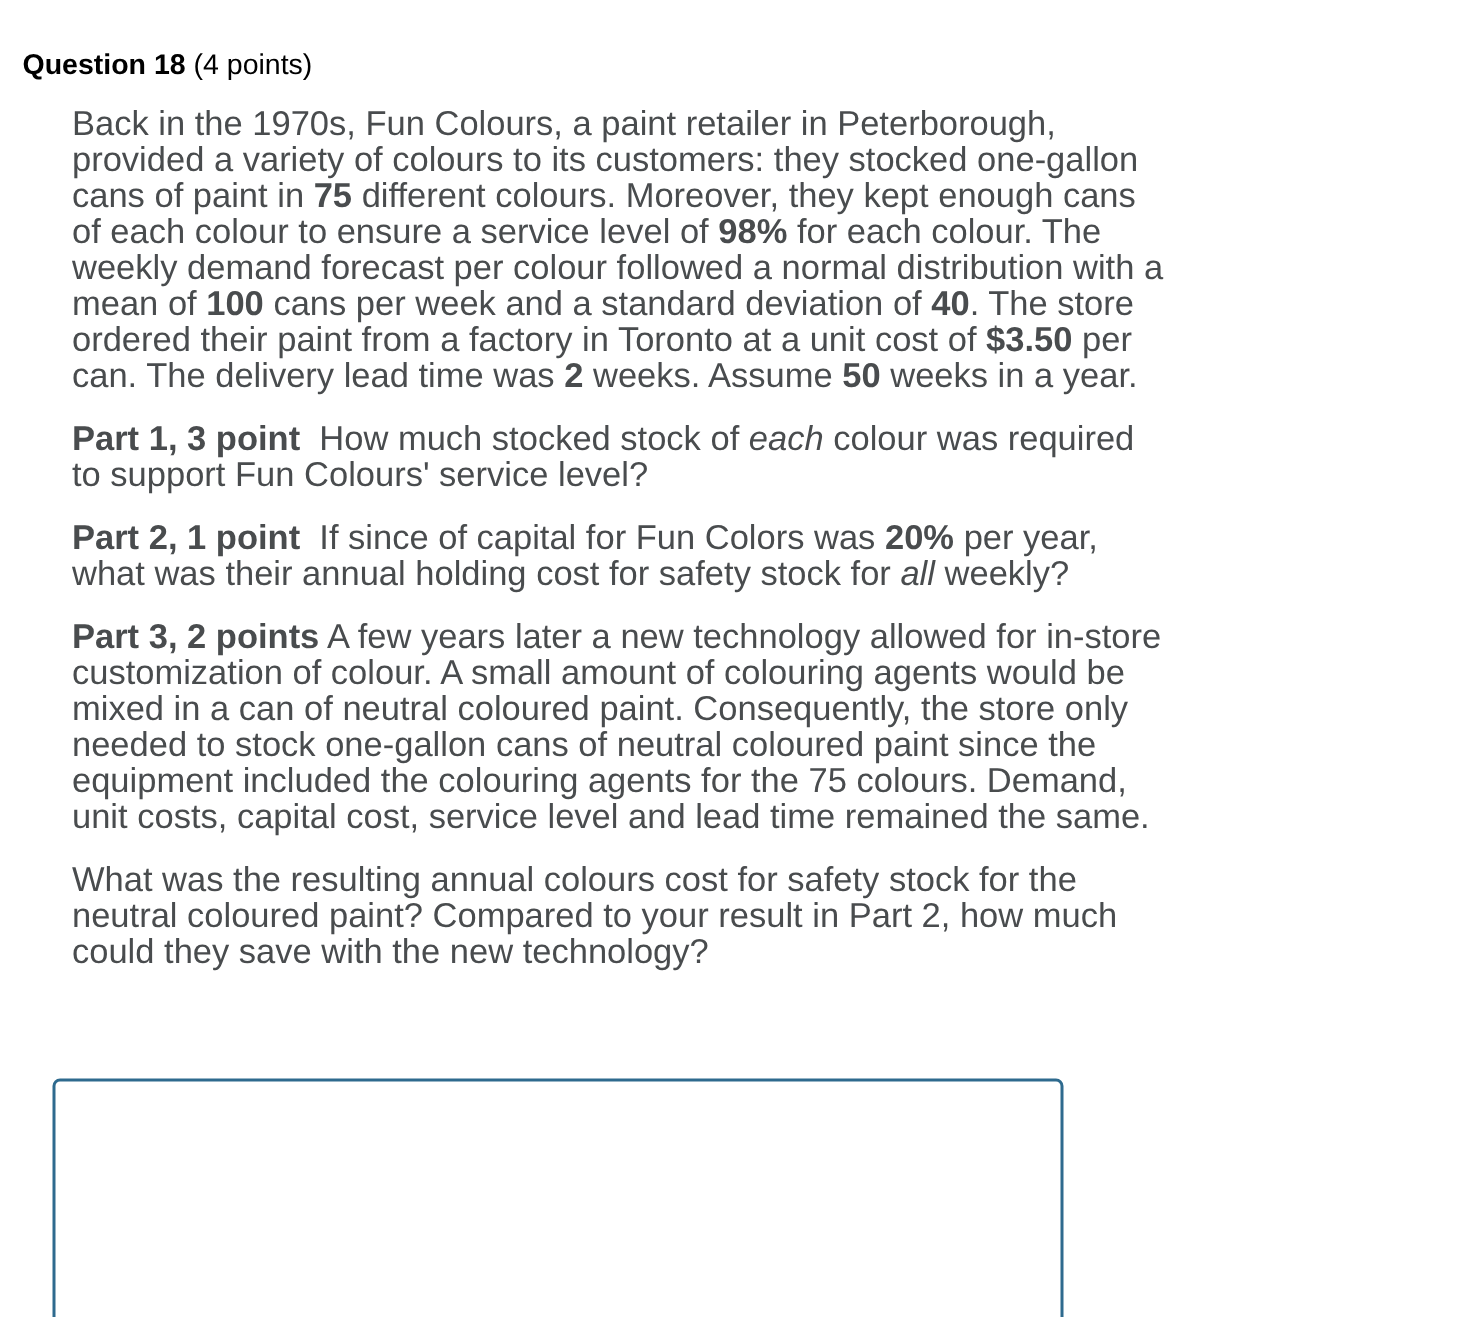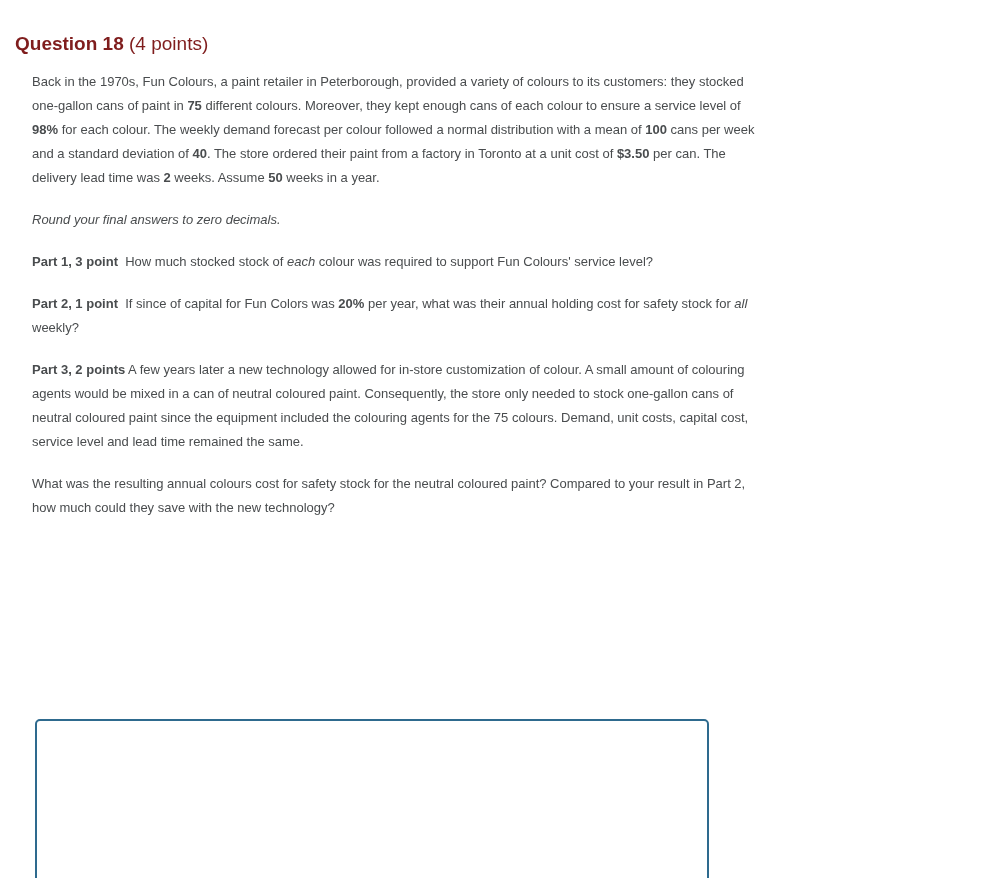--- a/index.html
+++ b/index.html
@@ -1,38 +1,37 @@
 <!DOCTYPE html>
 <html><head>
 <meta charset="utf-8">
 <style>
   html, body { margin:0; padding:0; background:#ffffff; }
   body { width:986px; height:878px; overflow:hidden; position:relative;
          font-family:"Liberation Sans", "DejaVu Sans", sans-serif; color:#494c4e; }
-  .q-title { position:absolute; left:15px; top:33px; font-size:19px; color:#7f1d1d; }
+  .q-title { position:absolute; left:15px; top:33px; font-size:19px; color:#000000; }
   .q-title b { font-weight:bold; }
-  .body { position:absolute; left:32px; top:70px; width:730px; font-size:13px; line-height:24px; }
+  .body { position:absolute; left:48px; top:70px; width:730px; font-size:23px; line-height:24px; }
   .body p { margin:0 0 18px 0; }
   .body b { font-weight:bold; }
   .answer { position:absolute; left:35px; top:719px; width:674px; height:180px;
             border:2px solid #2e6a8e; border-radius:5px; background:#fff; box-sizing:border-box; }
   .answer textarea { width:100%; height:100%; border:none; outline:none; resize:none; background:transparent; }
 </style>
 </head>
 <body>
 
 <div class="q-title">
   <b>Question 18</b>
   <span>(4 points)</span>
 </div>
 
 <div class="body">
   <p><span>Back in the 1970s, Fun Colours, a paint retailer in Peterborough, provided a variety of colours to its customers: they stocked one-gallon cans of paint in </span><b>75</b><span> different colours. Moreover, they kept enough cans of each colour to ensure a service level of </span><b>98%</b><span> for each colour. The weekly demand forecast per colour followed a normal distribution with a mean of </span><b>100</b><span> cans per week and a standard deviation of </span><b>40</b><span>. The store ordered their paint from a factory in Toronto at a unit cost of </span><b>$3.50</b><span> per can. The delivery lead time was </span><b>2</b><span> weeks. Assume </span><b>50</b><span> weeks in a year.</span></p>
 
-  <p><i>Round your final answers to zero decimals.</i></p>
 
   <p><b>Part 1, 3 point</b><span style="white-space:pre">  How much stocked stock of </span><i>each</i><span> colour was required to support Fun Colours' service level?</span></p>
 
   <p><b>Part 2, 1 point</b><span style="white-space:pre">  If since of capital for Fun Colors was </span><b>20%</b><span> per year, what was their annual holding cost for safety stock for </span><i>all</i><span> weekly?</span></p>
 
   <p><b>Part 3, 2 points</b><span> A few years later a new technology allowed for in-store customization of colour. A small amount of colouring agents would be mixed in a can of neutral coloured paint. Consequently, the store only needed to stock one-gallon cans of neutral coloured paint since the equipment included the colouring agents for the 75 colours. Demand, unit costs, capital cost, service level and lead time remained the same.</span></p>
 
   <p>What was the resulting annual colours cost for safety stock for the neutral coloured paint? Compared to your result in Part 2, how much could they save with the new technology?</p>
 </div>
 

